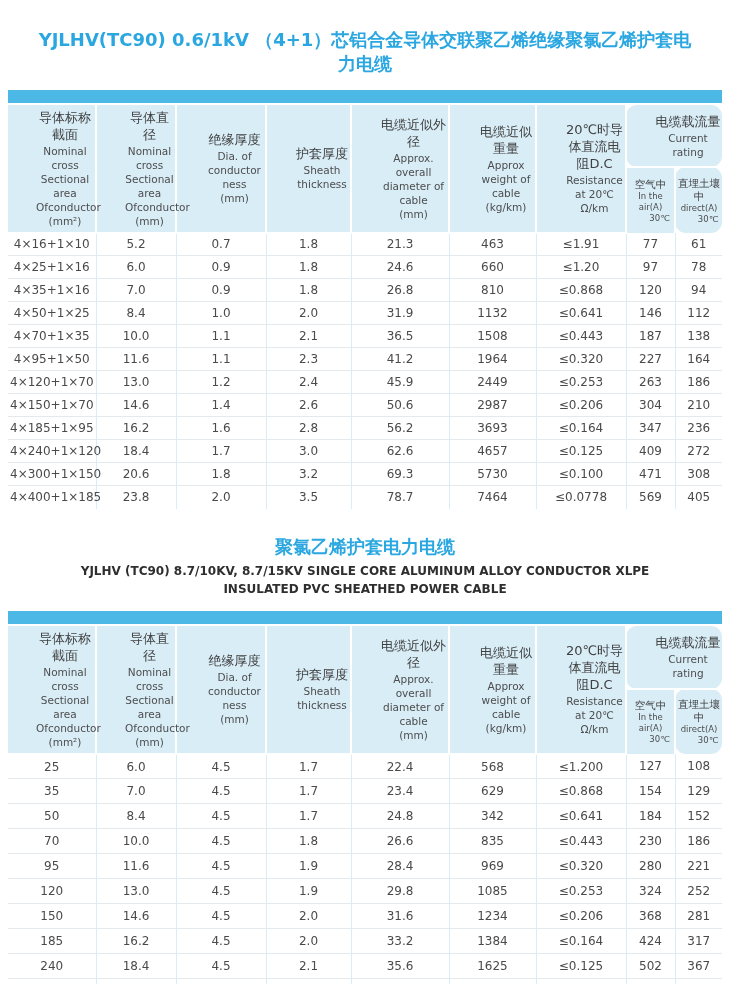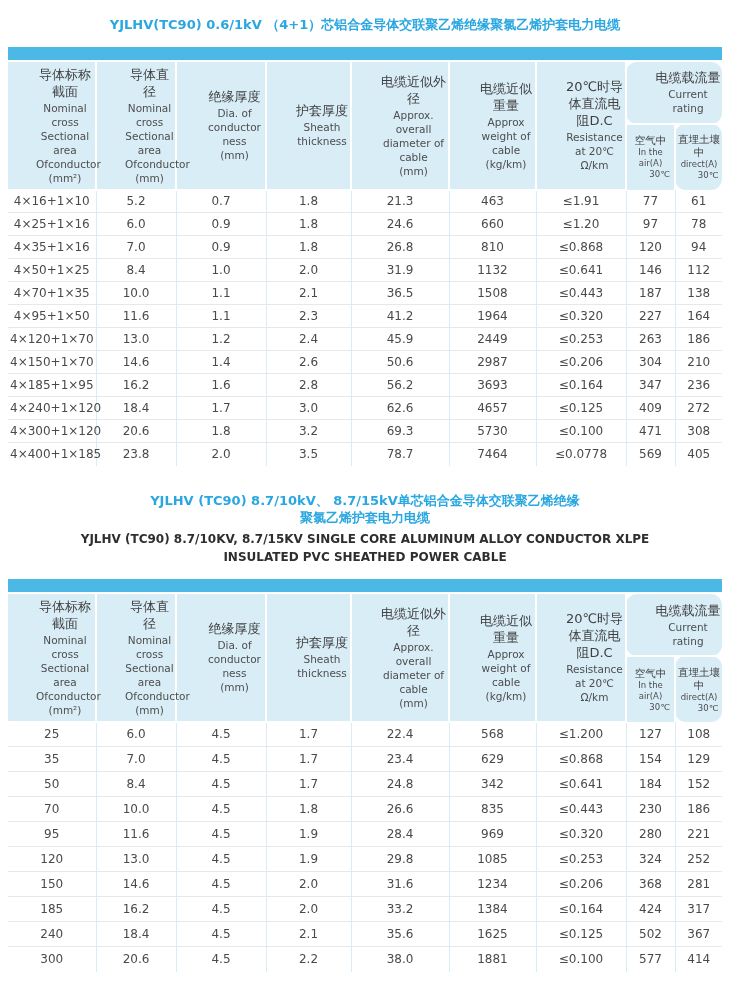--- a/index.html
+++ b/index.html
@@ -6,21 +6,21 @@
   html,body { background:#ffffff; }
   body {
     width:730px; height:984px; margin:0 auto;
     font-family:"DejaVu Sans","Liberation Sans",sans-serif;
     color:#4a4a4a; overflow:hidden;
   }
   .page { width:730px; padding-top:16px; }
 
   .title-zh {
     text-align:center; color:#2aa7e0; font-weight:bold;
-    font-size:13px; line-height:1.35; padding:0 31px;
+    font-size:18px; line-height:1.35; padding:0 31px;margin-top:12px;
   }
   .title-en {
     text-align:center; color:#2e2e2e; font-weight:bold;
     font-size:12px; line-height:1.5; margin-top:3px; padding:0 10px;
   }
 
   .tablewrap { width:714px; margin:13px auto 0 auto; }
   .band { height:15px; background:#4cb8e5; border-bottom:2px solid #ffffff; }
 
   table.spec { width:714px; border-collapse:collapse; table-layout:fixed; }
@@ -230,21 +230,21 @@
               <td>18.4</td>
               <td>1.7</td>
               <td>3.0</td>
               <td>62.6</td>
               <td>4657</td>
               <td>≤0.125</td>
               <td>409</td>
               <td>272</td>
             </tr>
             <tr>
-              <td>4×300+1×120</td>
+              <td>4×300+1×150</td>
               <td>20.6</td>
               <td>1.8</td>
               <td>3.2</td>
               <td>69.3</td>
               <td>5730</td>
               <td>≤0.100</td>
               <td>471</td>
               <td>308</td>
             </tr>
             <tr>
@@ -258,21 +258,20 @@
               <td>569</td>
               <td>405</td>
             </tr>
           </tbody>
       </table>
     </div>
   </section>
 
   <section class="sec2-gap">
     <div class="title-zh">
-      <div>YJLHV (TC90)  8.7/10kV、 8.7/15kV单芯铝合金导体交联聚乙烯绝缘</div>
       <div>聚氯乙烯护套电力电缆</div>
     </div>
     <div class="title-en">
       <div>YJLHV (TC90) 8.7/10KV, 8.7/15KV SINGLE CORE ALUMINUM ALLOY CONDUCTOR XLPE</div>
       <div>INSULATED PVC SHEATHED POWER CABLE</div>
     </div>
 
     <div class="tablewrap">
       <div class="band"></div>
       <table class="spec t2">

